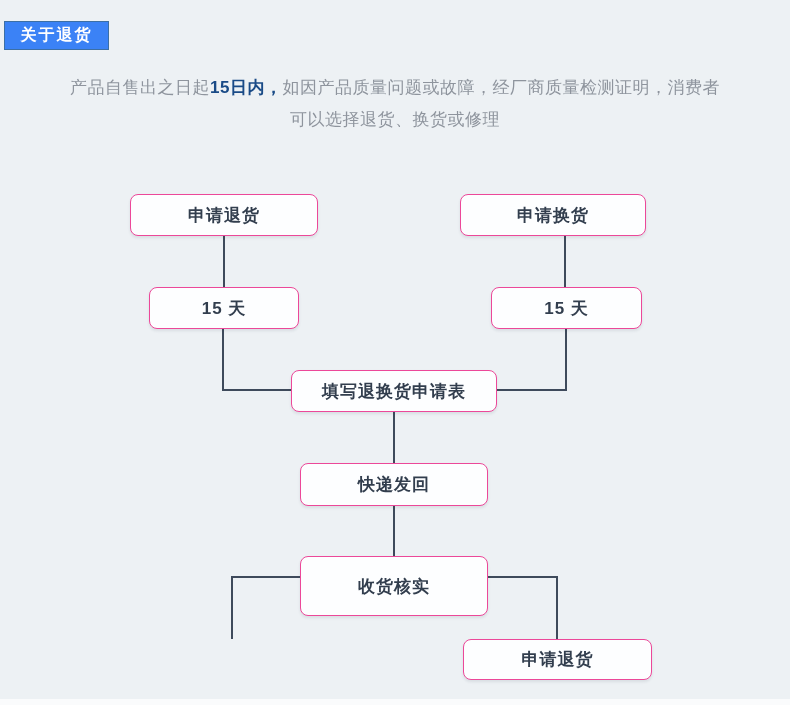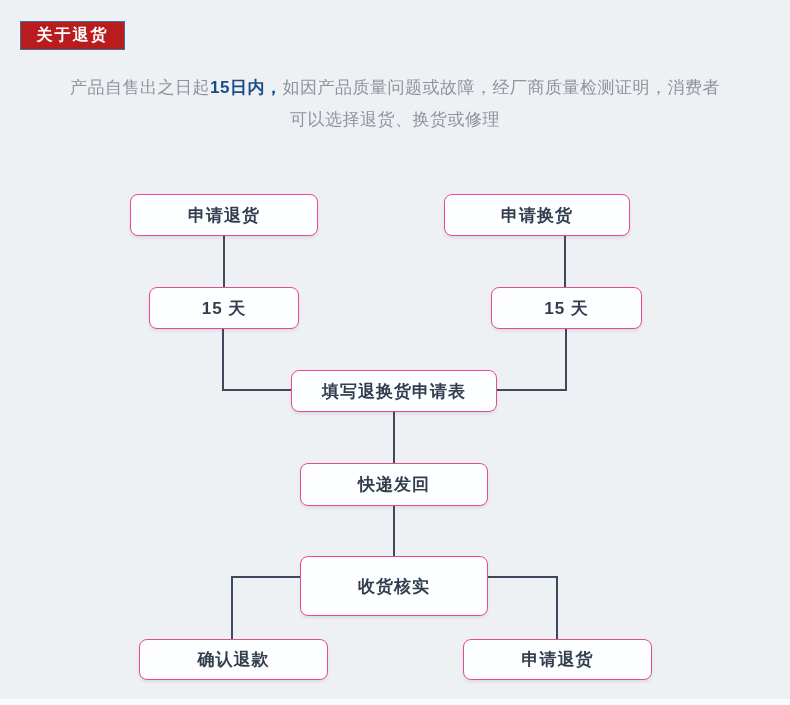--- a/index.html
+++ b/index.html
@@ -14,25 +14,25 @@
     position: relative;
     overflow: hidden;
   }
   .page {
     position: absolute;
     inset: 0;
   }
   
   .badge {
     position: absolute;
-    left: 20px;
+    left: 4px;
     top: 21px;
     width: 105px;
     height: 29px;
-    background: #b91c1c;
+    background: #3b82f6;
     border: 1px solid #3c6fa5;
     box-sizing: border-box;
     color: #ffffff;
     font-size: 16px;
     font-weight: bold;
     letter-spacing: 2px;
     display: flex;
     align-items: center;
     justify-content: center;
   }
@@ -111,21 +111,21 @@
   <div class="conn" style="left:232px; top:576px; width:68px; height:2px"></div>
   <div class="conn" style="left:231px; top:576px; width:2px; height:63px"></div>
 
   <div class="conn" style="left:488px; top:576px; width:70px; height:2px"></div>
   <div class="conn" style="left:556px; top:576px; width:2px; height:63px"></div>
 
   <div class="node" style="left:130px; top:194px; width:188px; height:42px">
     <span>申请退货</span>
   </div>
 
-  <div class="node" style="left:444px; top:194px; width:186px; height:42px">
+  <div class="node" style="left:460px; top:194px; width:186px; height:42px">
     <span>申请换货</span>
   </div>
 
   <div class="node" style="left:149px; top:287px; width:150px; height:42px">
     <span>15 天</span>
   </div>
 
   <div class="node" style="left:491px; top:287px; width:151px; height:42px">
     <span>15 天</span>
   </div>
@@ -135,23 +135,20 @@
   </div>
 
   <div class="node" style="left:300px; top:463px; width:188px; height:43px">
     <span>快递发回</span>
   </div>
 
   <div class="node" style="left:300px; top:556px; width:188px; height:60px">
     <span>收货核实</span>
   </div>
 
-  <div class="node" style="left:139px; top:639px; width:189px; height:41px">
-    <span>确认退款</span>
-  </div>
 
   <div class="node" style="left:463px; top:639px; width:189px; height:41px">
     <span>申请退货</span>
   </div>
 
   <div class="bottom-strip"></div>
 
 </div>
 
 </body></html>

